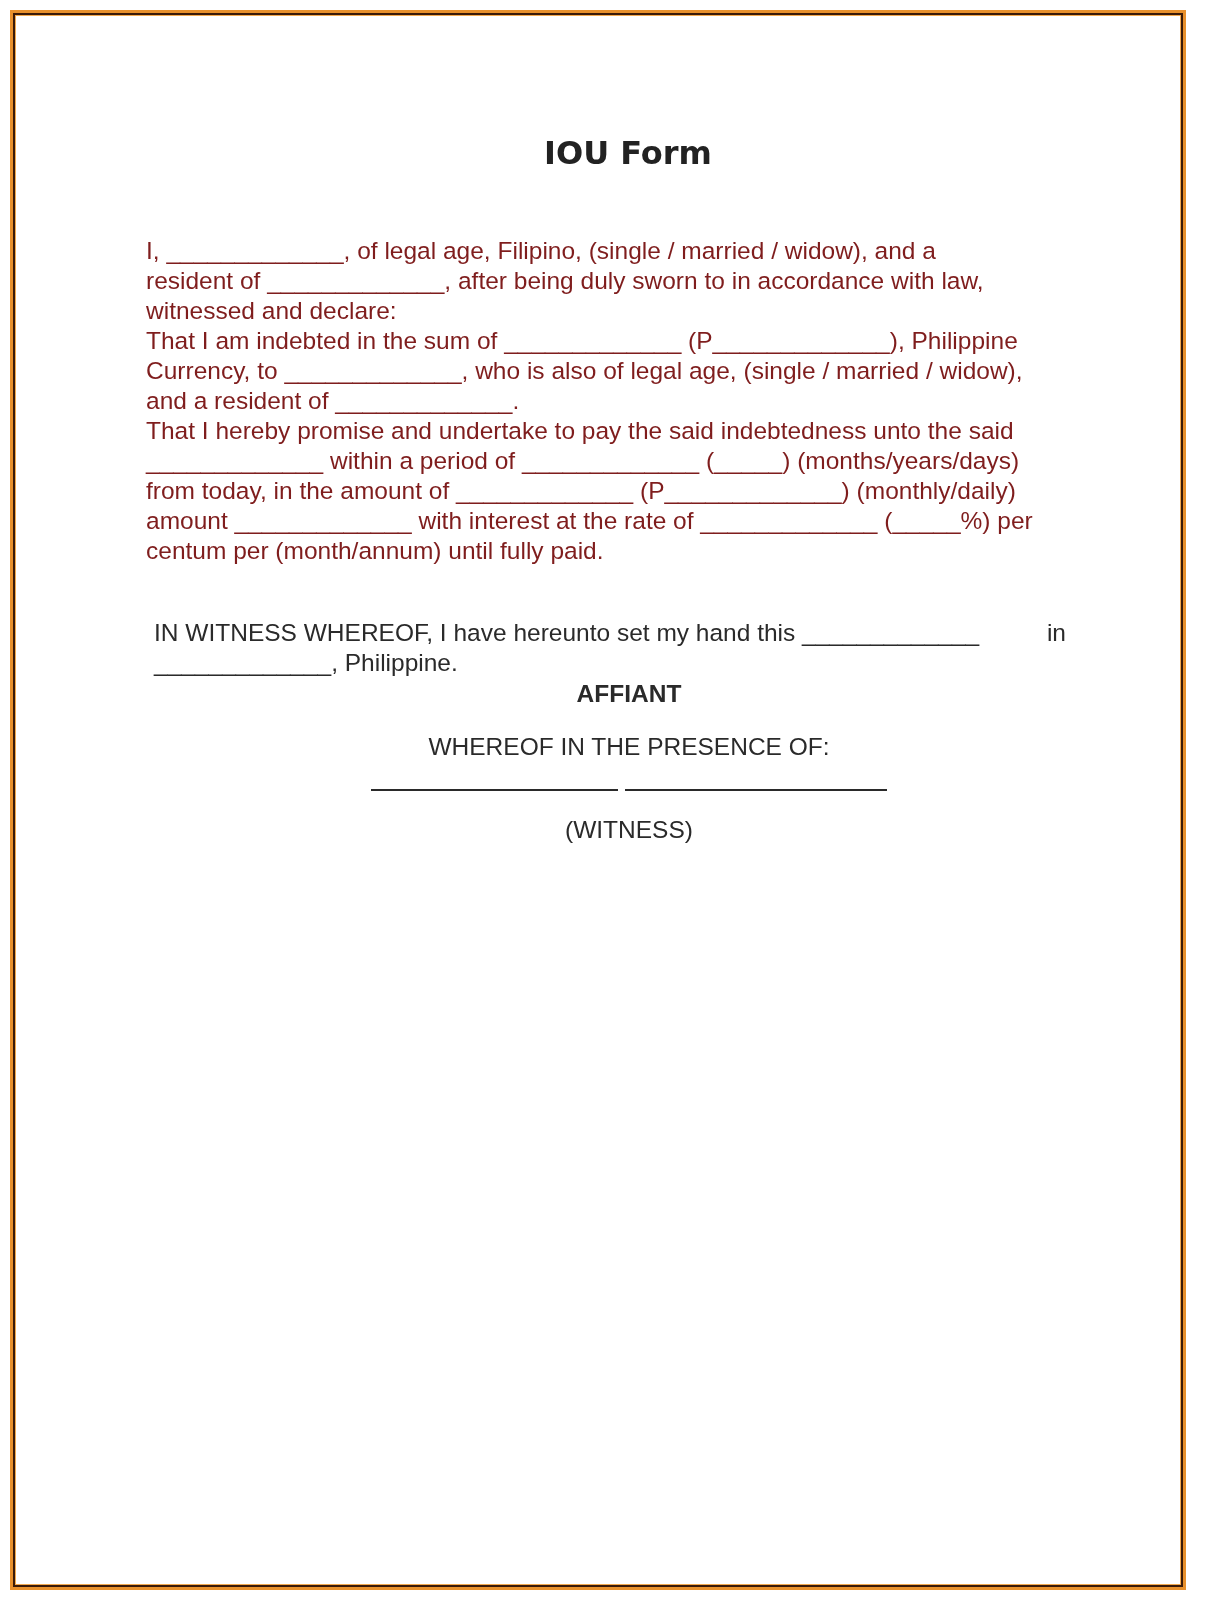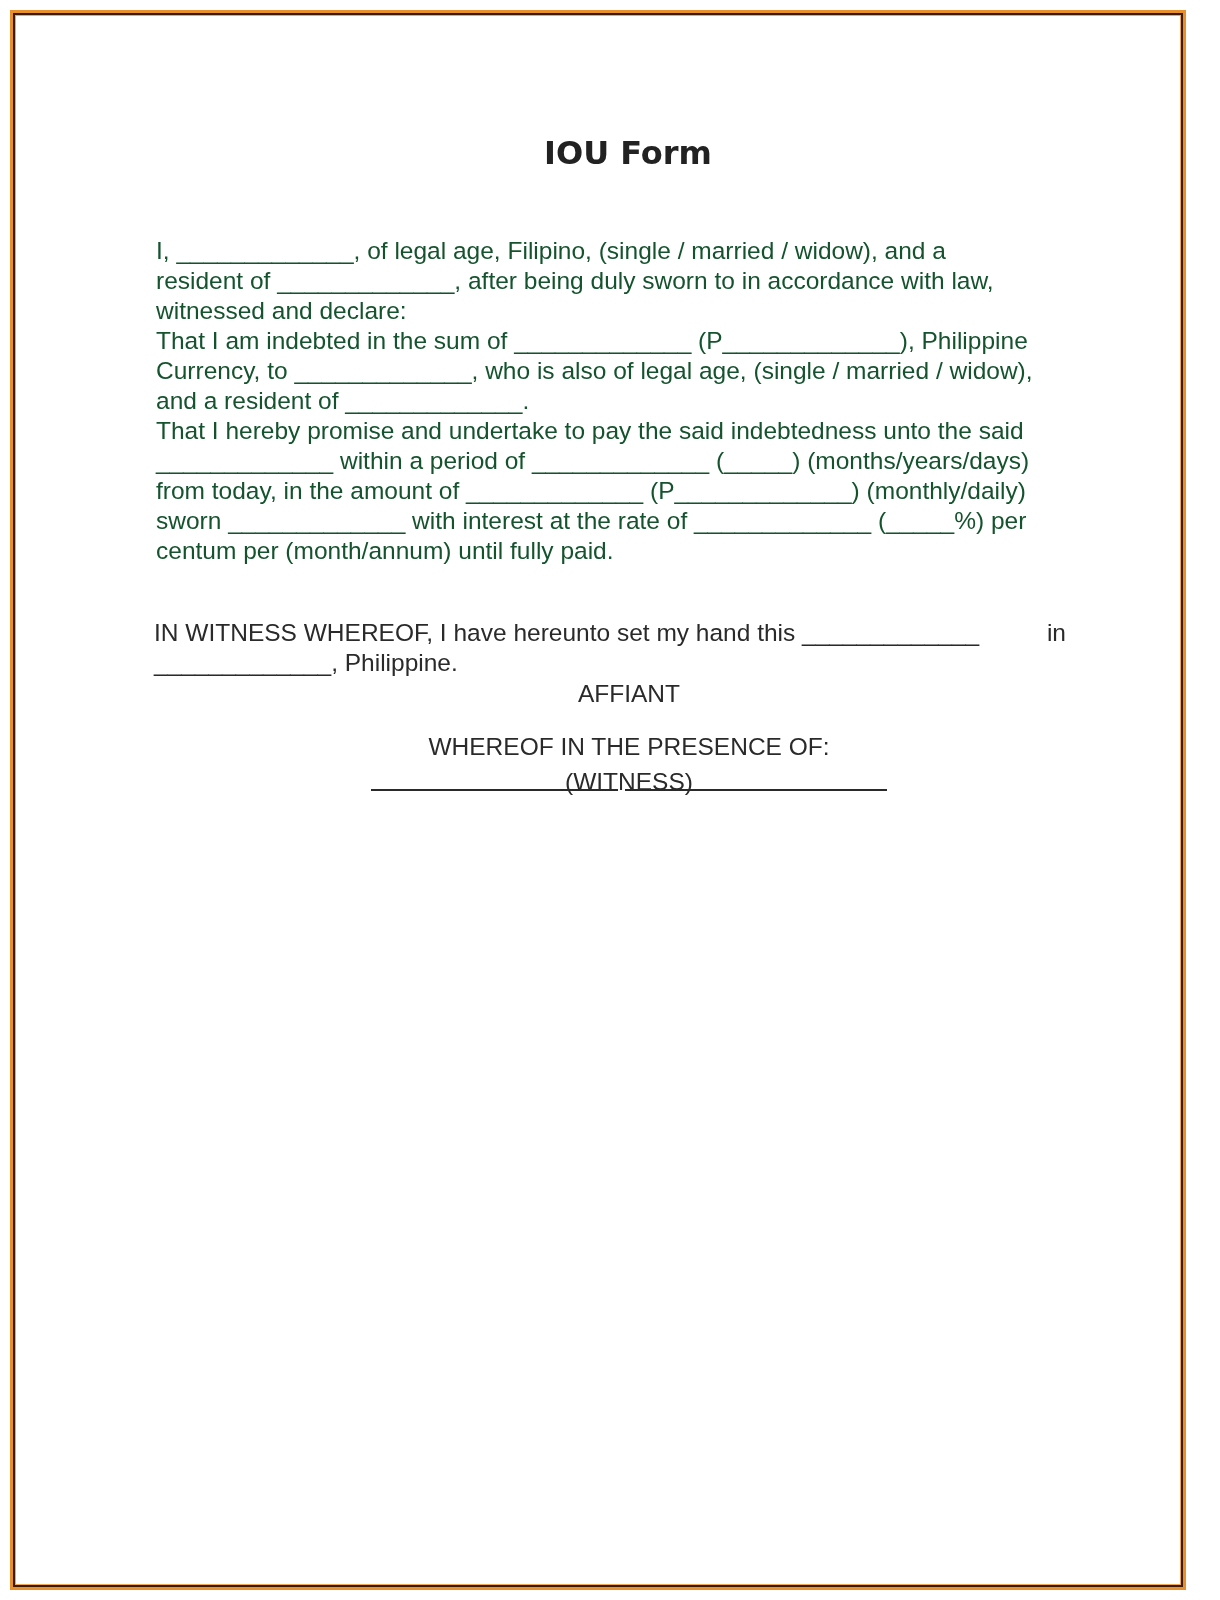--- a/index.html
+++ b/index.html
@@ -19,23 +19,23 @@
     border: 1px solid #f0a850;
     box-sizing: border-box;
   }
   .title {
     position: absolute; left: 0; width: 1256px; top: 134px;
     text-align: center;
     font-family: "DejaVu Sans", sans-serif;
     font-weight: bold; font-size: 32px; color: #222;
   }
   .body-text {
-    position: absolute; left: 156px; top: 236px; width: 950px;
+    position: absolute; left: 146px; top: 236px; width: 950px;
     font-family: "Liberation Sans", sans-serif;
-    font-size: 24.5px; line-height: 30px; color: #14532d;
+    font-size: 24.5px; line-height: 30px; color: #7f1d1d;
   }
   .line { white-space: nowrap; display: block; }
   .justify { display: flex; justify-content: space-between; }
   .witness-block {
     position: absolute; left: 154px; top: 618px; width: 950px;
     font-family: "Liberation Sans", sans-serif;
     font-size: 24.5px; line-height: 30px; color: #2a2a2a;
   }
   .center-line {
     position: absolute; left: 154px; width: 950px; text-align: center;
@@ -61,33 +61,33 @@
 <div class="body-text">
   <span class="line">I, _____________, of legal age, Filipino, (single / married / widow), and a</span>
   <span class="line">resident of _____________, after being duly sworn to in accordance with law,</span>
   <span class="line">witnessed and declare:</span>
   <span class="line">That I am indebted in the sum of _____________ (P_____________), Philippine</span>
   <span class="line">Currency, to _____________, who is also of legal age, (single / married / widow),</span>
   <span class="line">and a resident of _____________.</span>
   <span class="line">That I hereby promise and undertake to pay the said indebtedness unto the said</span>
   <span class="line">_____________ within a period of _____________ (_____) (months/years/days)</span>
   <span class="line">from today, in the amount of _____________ (P_____________) (monthly/daily)</span>
-  <span class="line">sworn _____________ with interest at the rate of _____________ (_____%) per</span>
+  <span class="line">amount _____________ with interest at the rate of _____________ (_____%) per</span>
   <span class="line">centum per (month/annum) until fully paid.</span>
 </div>
 
 <div class="witness-block">
   <div class="justify" style="width:912px;">
     <span>IN WITNESS WHEREOF, I have hereunto set my hand this _____________</span>
     <span>in</span>
   </div>
   <span class="line">_____________, Philippine.</span>
 </div>
 
-<div class="center-line" style="top:680px;">AFFIANT</div>
+<div class="center-line" style="top:680px;font-weight:bold;">AFFIANT</div>
 <div class="center-line" style="top:733px;">WHEREOF IN THE PRESENCE OF:</div>
 
 <div class="sig-lines">
   <div class="sig-line" style="left:0; width:247px;"></div>
   <div class="sig-line" style="left:254px; width:262px;"></div>
 </div>
 
-<div class="center-line" style="top:768px;">(WITNESS)</div>
+<div class="center-line" style="top:816px;">(WITNESS)</div>
 
 </body></html>

